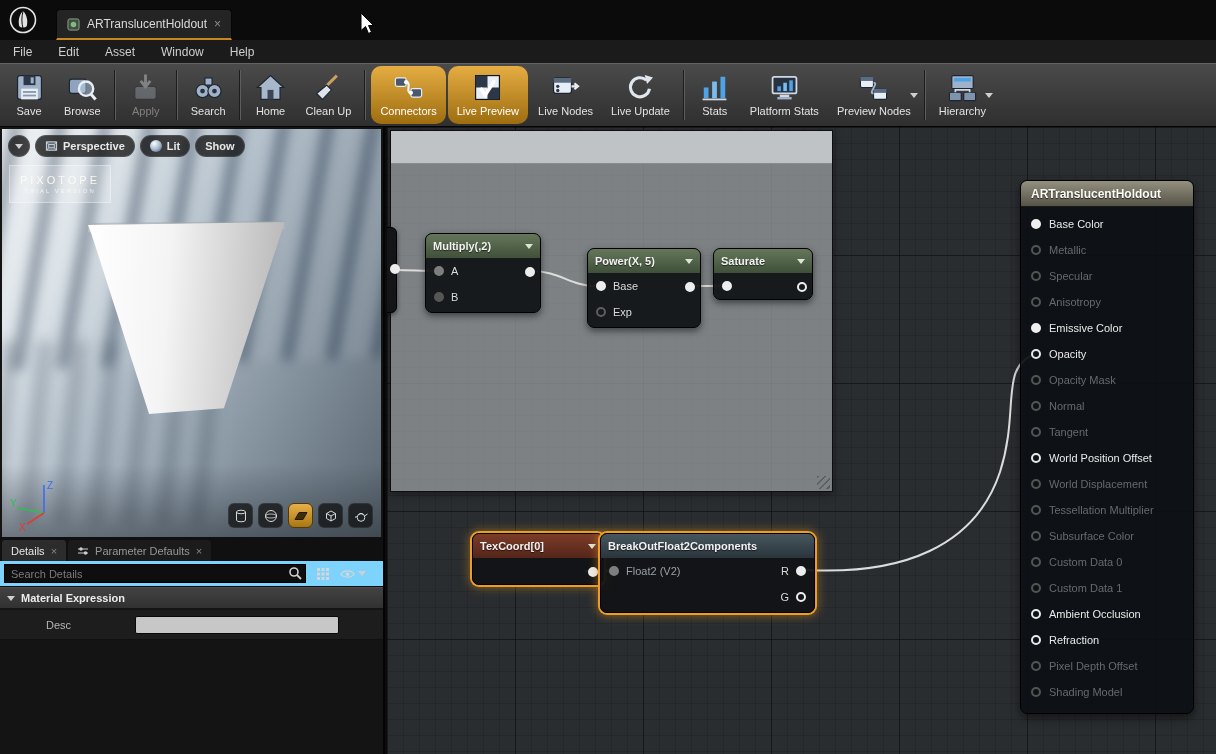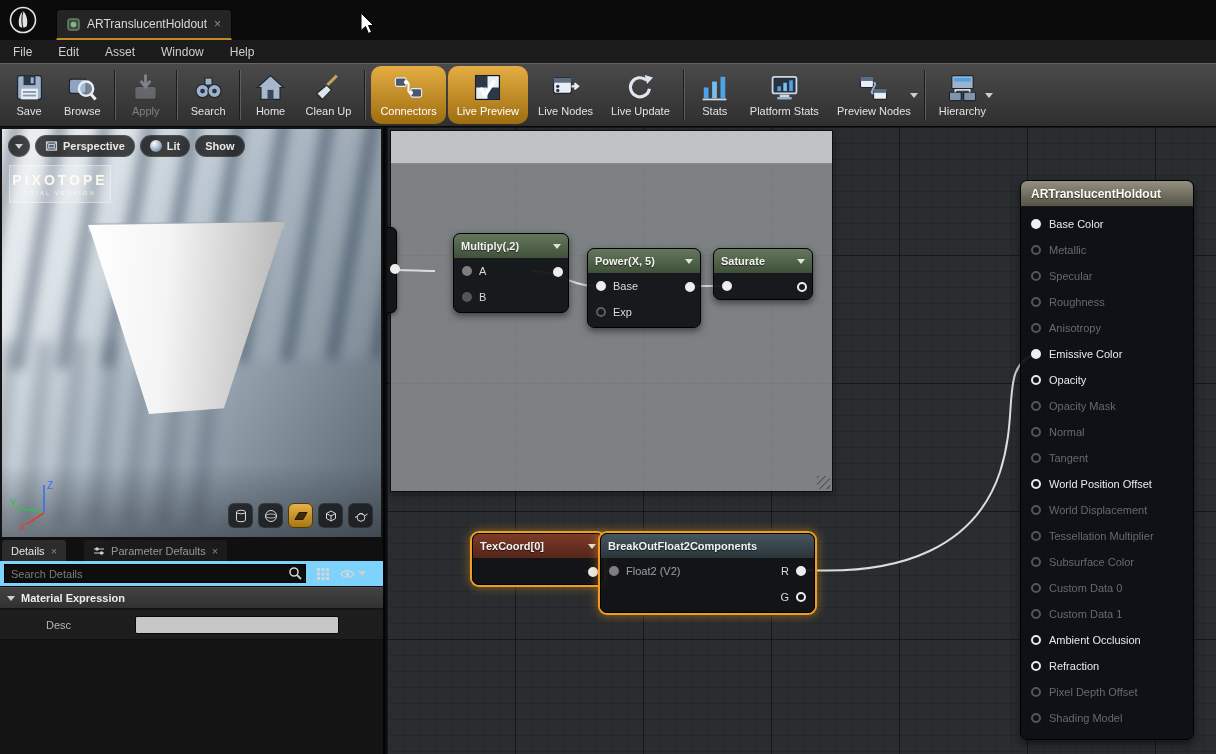--- a/index.html
+++ b/index.html
@@ -38,32 +38,32 @@
   .vp-ground { position:absolute; left:0; right:0; bottom:0; height:18%; background:linear-gradient(rgba(70,80,90,0), rgba(45,52,60,.55)); }
   .vp-mesh { position:absolute; left:86px; top:93px; width:197px; height:192px; background:linear-gradient(94deg,#ffffff 0%,#f4f4f4 40%,#d2d2d2 72%,#b3b3b3 100%); clip-path:polygon(0% 1.5%, 100% 0%, 98% 6%, 69% 97%, 31% 100%, 2% 7%); filter:drop-shadow(0 6px 8px rgba(30,35,40,.35)); }
   .vp-mesh-rim { position:absolute; left:86px; top:92px; width:197px; height:14px; background:linear-gradient(#9aa0a5,#d8dadd); clip-path:polygon(0 15%,100% 0,100% 55%,0 80%); opacity:.55; }
 
   .vp-toolbar { position:absolute; top:6px; left:6px; display:flex; gap:5px; align-items:center; }
   .vbtn { height:22px; display:flex; align-items:center; gap:5px; padding:0 9px; background:rgba(18,18,18,.78); border:1px solid rgba(255,255,255,.10); border-radius:11px; color:#e8e8e8; font-size:11px; font-weight:bold; cursor:pointer; }
   .vbtn.round { width:22px; padding:0; justify-content:center; }
   .lit-orb { width:12px; height:12px; border-radius:50%; background:radial-gradient(circle at 35% 30%, #fdfdfd, #9fb3c8 55%, #41566b); }
 
   .watermark { position:absolute; left:7px; top:36px; width:102px; height:38px; background:rgba(255,255,255,.18); border:1px solid rgba(255,255,255,.35); display:flex; flex-direction:column; align-items:center; justify-content:center; color:rgba(255,252,244,.92); }
-  .watermark .wm-title { font-size:14px; letter-spacing:3px; font-weight:bold; }
+  .watermark .wm-title { font-size:11px; letter-spacing:3px; font-weight:normal; }
   .watermark .wm-sub { font-size:6px; letter-spacing:2px; margin-top:2px; color:rgba(255,252,244,.8); }
 
   .shape-row { position:absolute; right:8px; bottom:9px; display:flex; gap:5px; }
   .shape-btn { width:25px; height:25px; border-radius:6px; background:rgba(14,14,14,.72); border:1px solid rgba(255,255,255,.08); display:flex; align-items:center; justify-content:center; cursor:pointer; }
   .shape-btn.active { background:linear-gradient(#e8b04a,#a87712); border-color:#503a05; }
   .shape-btn svg { width:16px; height:16px; }
 
   .axis-gizmo { position:absolute; left:8px; bottom:4px; width:80px; height:60px; }
 
   
-  .dtab-bar { position:absolute; top:410px; left:0; right:0; height:24px; background:#101010; display:flex; align-items:flex-end; gap:18px; padding:0 2px; }
+  .dtab-bar { position:absolute; top:410px; left:0; right:0; height:24px; background:#101010; display:flex; align-items:flex-end; gap:2px; padding:0 2px; }
   .dtab { height:21px; display:flex; align-items:center; gap:6px; padding:0 9px; font-size:11px; border-radius:3px 3px 0 0; cursor:pointer; }
   .dtab.active { background:#2c2c2c; color:#e5e5e5; }
   .dtab.inactive { background:#1b1b1b; color:#979797; }
   .dtab .tab-close { color:#878787; }
   .dsearch-row { position:absolute; top:434px; left:0; right:0; height:26px; background:#7dd3fc; border-bottom:1px solid #0c0c0c; display:flex; align-items:center; padding:0 4px; gap:4px; }
   .dsearch-wrap { position:relative; flex:1; max-width:302px; }
   .dsearch-wrap input { width:100%; height:19px; background:#0e0e0e; border:1px solid #000; color:#c9c9c9; font-size:11px; padding:0 22px 0 6px; font-family:"Liberation Sans", sans-serif; }
   .dsearch-wrap input::placeholder { color:#7b7b7b; }
   .dsearch-mag { position:absolute; right:4px; top:2px; }
   .dicon-btn { width:26px; height:20px; display:flex; align-items:center; justify-content:center; gap:3px; cursor:pointer; }
@@ -457,21 +457,21 @@
       <path d="M 145 144 C 172 144 184 159 208 159" stroke="#dcdcdc" stroke-width="2" fill="none"></path>
       <path d="M 305 159 C 318 159 323 159 335 159" stroke="#dcdcdc" stroke-width="2" fill="none"></path>
       <path d="M 198 444 C 206 444 213 444 222 444" stroke="#dcdcdc" stroke-width="2" fill="none"></path>
       <path d="M 419 443 C 515 448 588 420 613 345 C 633 283 612 240 648 227" stroke="#dcdcdc" stroke-width="2" fill="none"></path>
     </svg>
 
     <div class="stub-node">
       <span class="pin fw outpin" style="right:-4px; top:36px;"></span>
     </div>
 
-    <div class="gnode" style="left:38px; top:106px; width:116px; height:80px;margin-left:28px;">
+    <div class="gnode" style="left:38px; top:106px; width:116px; height:80px;">
       <div class="ghead ghead-math">
         <span>Multiply(,2)</span>
         <span class="hd-caret"></span>
       </div>
       <div class="grow">
         <span class="pin fg"></span>
         <span>A</span>
       </div>
       <div class="grow">
         <span class="pin fgd"></span>
@@ -545,24 +545,20 @@
           <div class="mpin inactive">
             <span class="mpin-dot"></span>
             <span class="mpin-label">Metallic</span>
           </div>
           <div class="mpin inactive">
             <span class="mpin-dot"></span>
             <span class="mpin-label">Specular</span>
           </div>
           <div class="mpin inactive">
             <span class="mpin-dot"></span>
-            <span class="mpin-label">Roughness</span>
-          </div>
-          <div class="mpin inactive">
-            <span class="mpin-dot"></span>
             <span class="mpin-label">Anisotropy</span>
           </div>
           <div class="mpin filled">
             <span class="mpin-dot"></span>
             <span class="mpin-label">Emissive Color</span>
           </div>
           <div class="mpin active">
             <span class="mpin-dot"></span>
             <span class="mpin-label">Opacity</span>
           </div>

